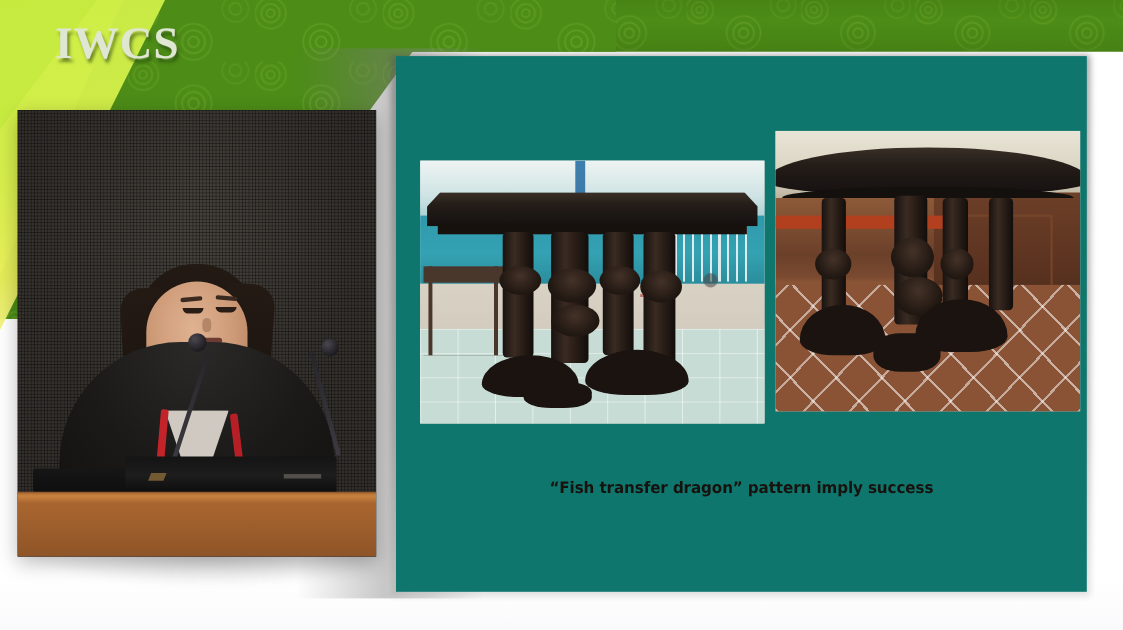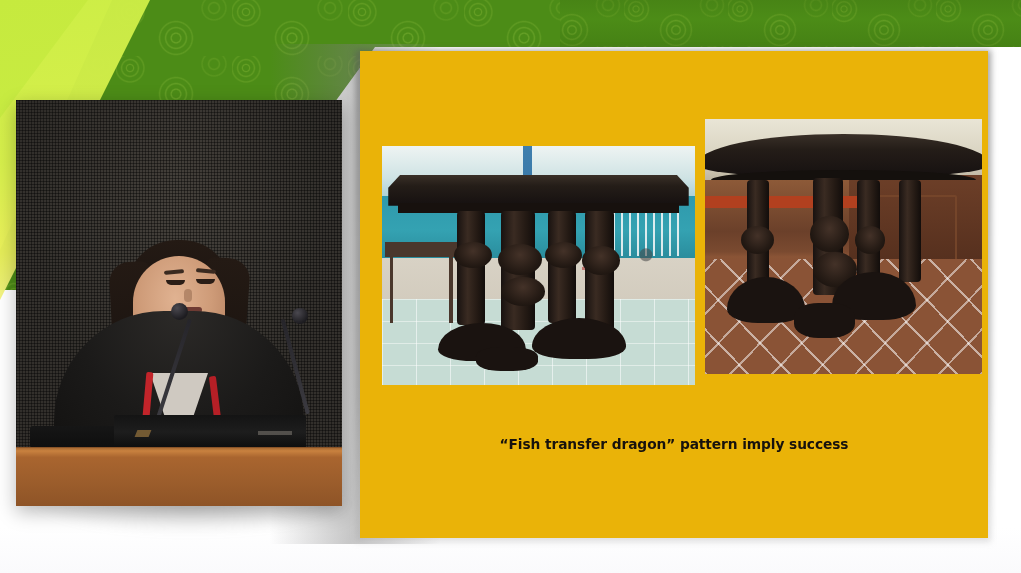--- a/index.html
+++ b/index.html
@@ -381,21 +381,21 @@
     height: 492px;
     background: linear-gradient(180deg, rgba(90,90,90,0.55) 0%, rgba(110,110,110,0.45) 70%, rgba(140,140,140,0.25) 100%);
     filter: blur(3px);
   }
   .slide {
     position: absolute;
     left: 360px;
     top: 51px;
     width: 628px;
     height: 487px;
-    background: #eab308;
+    background: #0f766e;
     overflow: hidden;
   }
 
   .slide-img {
     position: absolute;
     overflow: hidden;
     background: #ddd9cf;
   }
   
   .photo-a { left: 22px; top: 95px; width: 313px; height: 239px; }
@@ -496,20 +496,21 @@
 
   <div class="bg-white"></div>
 
   <div class="header-band"></div>
   <div class="header-band-tone"></div>
   <div class="wedge-green"></div>
   <div class="wedge-lime"></div>
   <div class="wedge-lime2"></div>
   <div class="haze"></div>
 
+  <div class="wordmark">IWCS</div>
 
 
   <div class="video-drop"></div>
   <div class="video-panel">
     <div class="video-backdrop"></div>
     <div class="backdrop-shade"></div>
 
     <div class="hair-top"></div>
     <div class="hair-left"></div>
     <div class="hair-right"></div>

